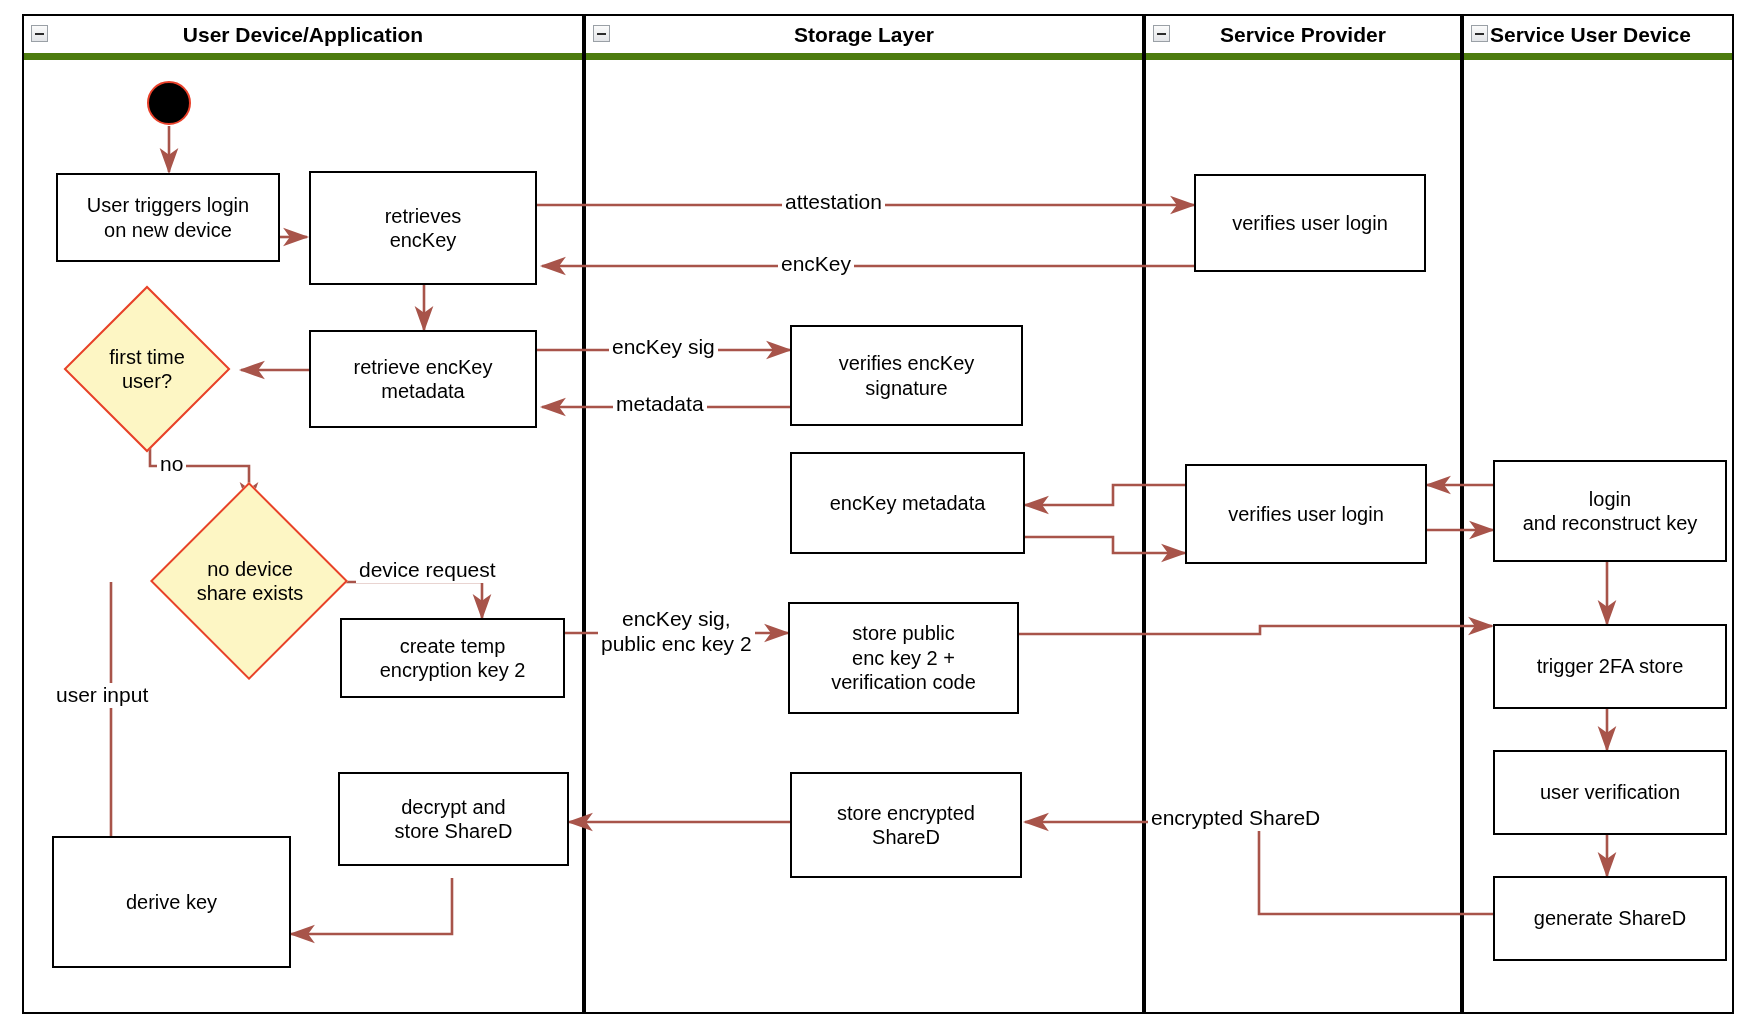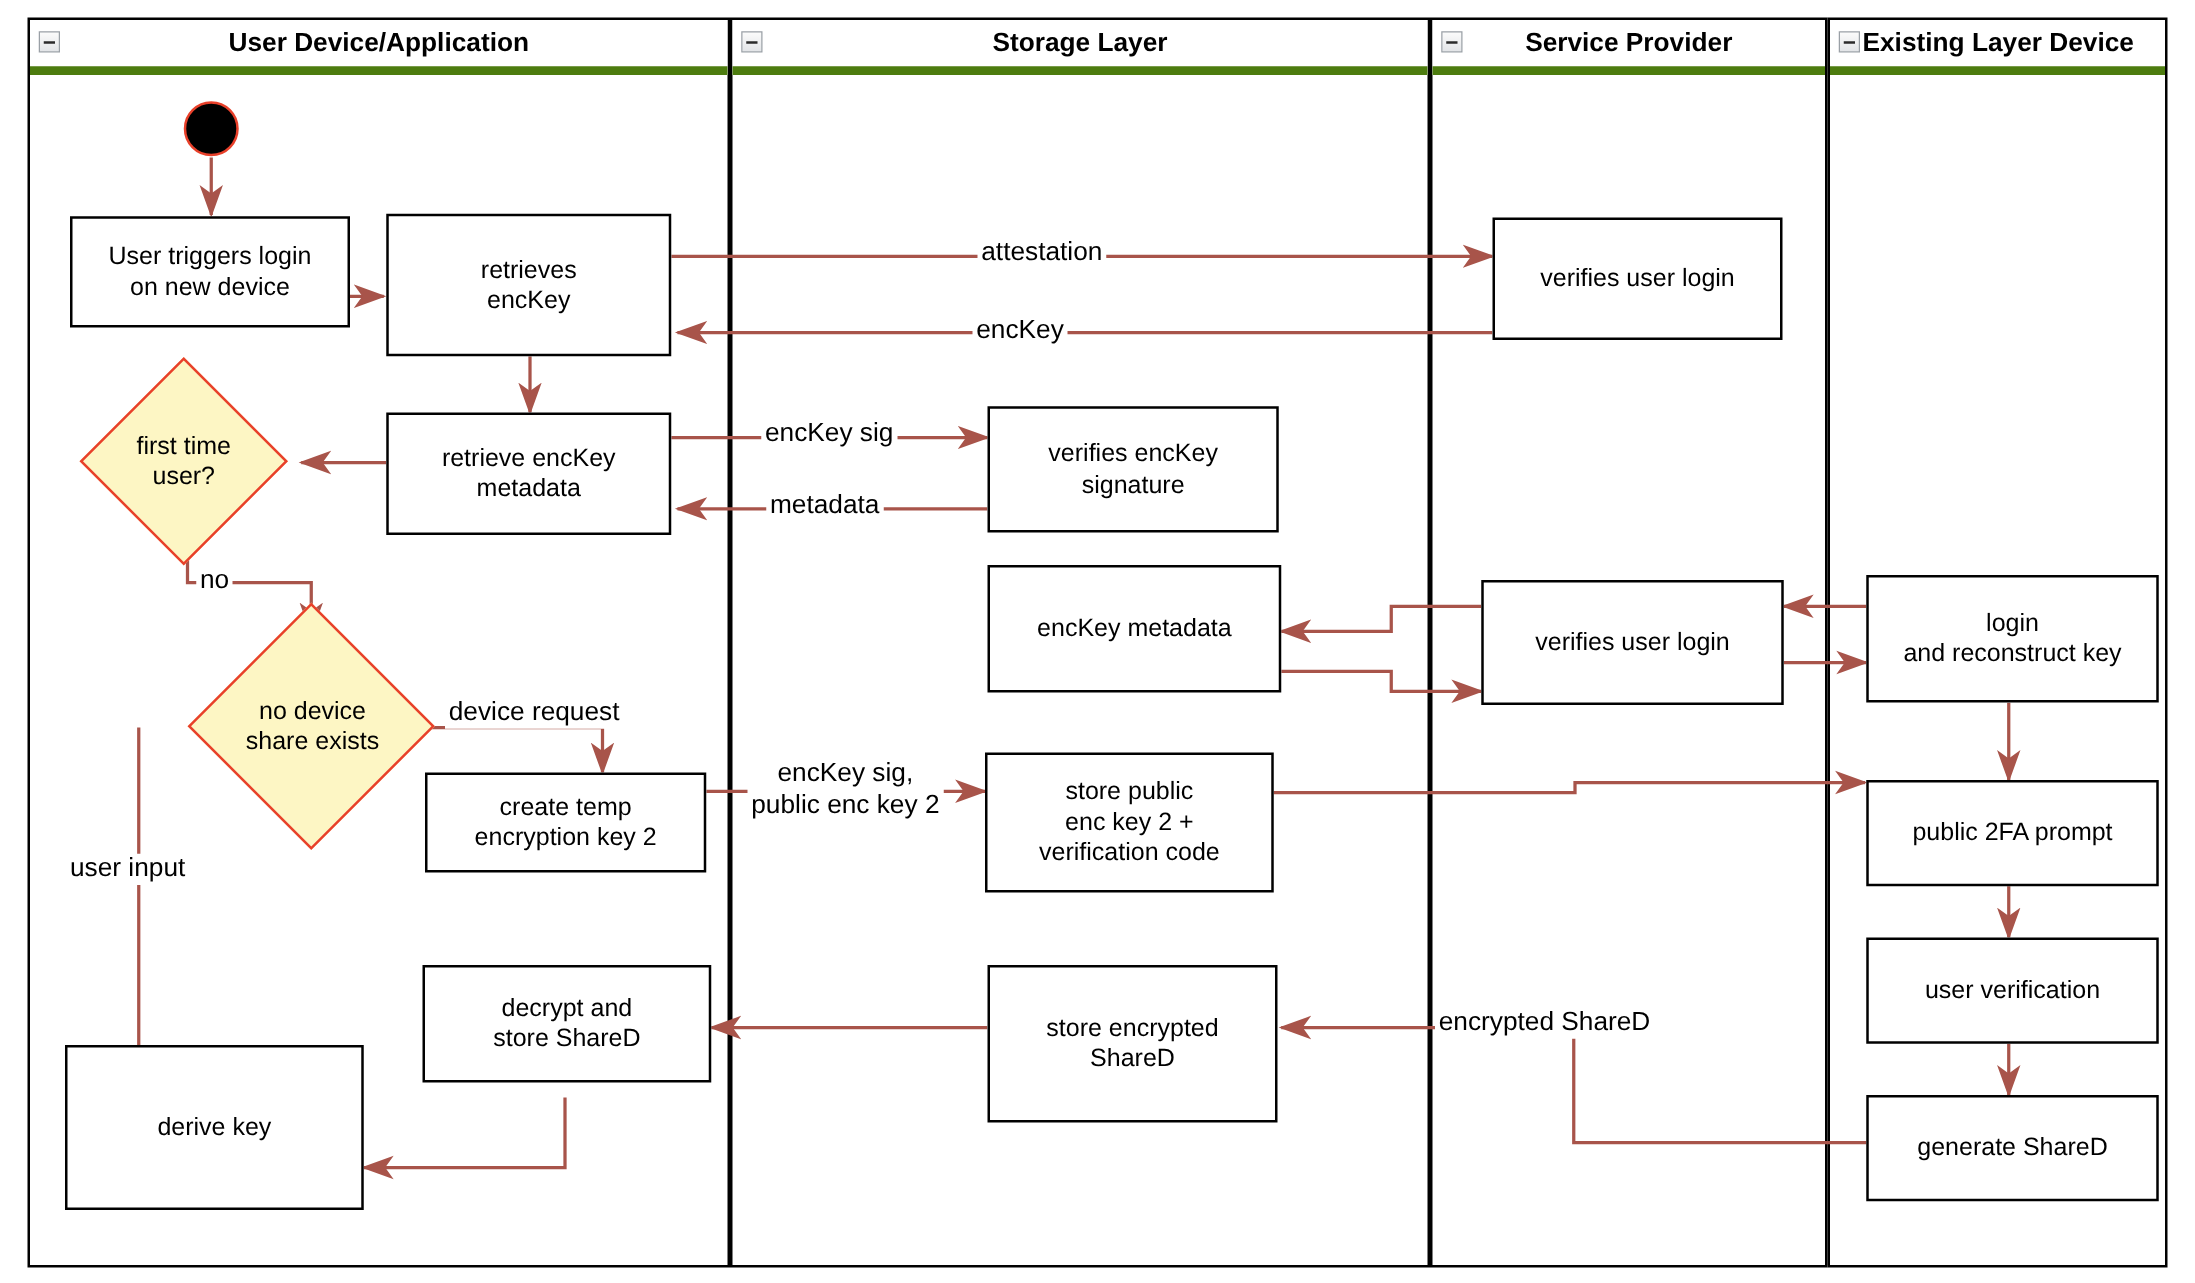--- a/index.html
+++ b/index.html
@@ -152,21 +152,21 @@
     <div class="lane-header">
       <span>Service Provider</span>
     </div>
     <div class="collapse-icon">
         <i></i>
       </div>
   </div>
 
   <div class="lane" style="left:1462px; width:272px; height:1000px;">
     <div class="lane-header" style="justify-content:flex-start; padding-left:26px;">
-      <span>Existing Layer Device</span>
+      <span>Service User Device</span>
     </div>
     <div class="collapse-icon">
         <i></i>
       </div>
   </div>
 
   <svg class="edge-svg">
     <defs>
       <marker id="ah" markerWidth="11" markerHeight="11" refX="9.2" refY="4" orient="auto" markerUnits="strokeWidth">
         <path d="M0,0.4 L10,4 L0,7.6 L2.6,4 Z" fill="#a8544a"></path>
@@ -262,29 +262,29 @@
 
   <div class="node" style="left:790px; top:325px; width:233px; height:101px;">verifies encKey
 signature</div>
 
   <div class="node" style="left:790px; top:452px; width:235px; height:102px;">encKey metadata</div>
 
   <div class="node" style="left:788px; top:602px; width:231px; height:112px;">store public
 enc key 2 +
 verification code</div>
 
-  <div class="node" style="left:790px; top:772px; width:232px; height:126px;">store encrypted
+  <div class="node" style="left:790px; top:772px; width:232px; height:106px;">store encrypted
 ShareD</div>
 
   <div class="node" style="left:1194px; top:174px; width:232px; height:98px;">verifies user login</div>
 
   <div class="node" style="left:1185px; top:464px; width:242px; height:100px;">verifies user login</div>
 
   <div class="node" style="left:1493px; top:460px; width:234px; height:102px;">login
 and reconstruct key</div>
 
-  <div class="node" style="left:1493px; top:624px; width:234px; height:85px;">public 2FA prompt</div>
+  <div class="node" style="left:1493px; top:624px; width:234px; height:85px;">trigger 2FA store</div>
 
   <div class="node" style="left:1493px; top:750px; width:234px; height:85px;">user verification</div>
 
   <div class="node" style="left:1493px; top:876px; width:234px; height:85px;">generate ShareD</div>
 
 </div>
 
 </body></html>

